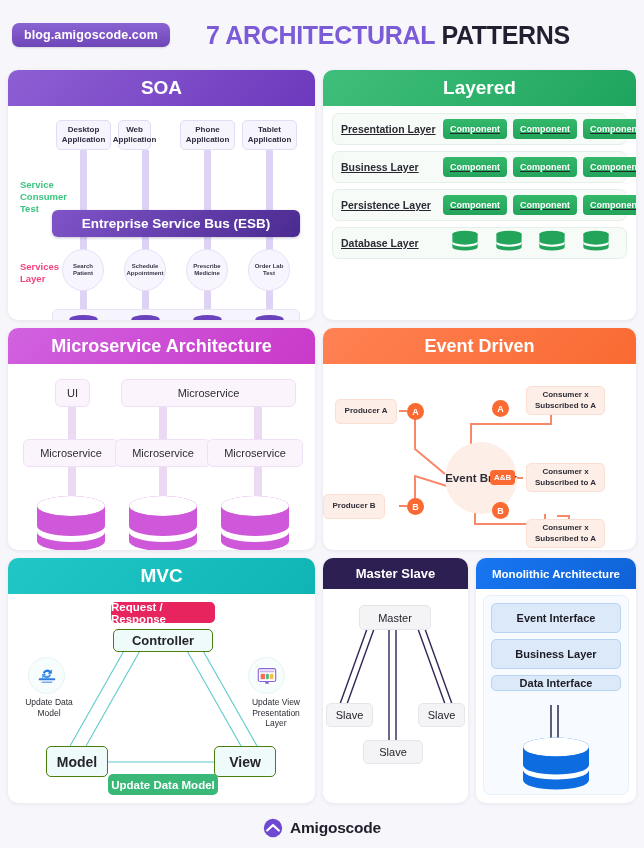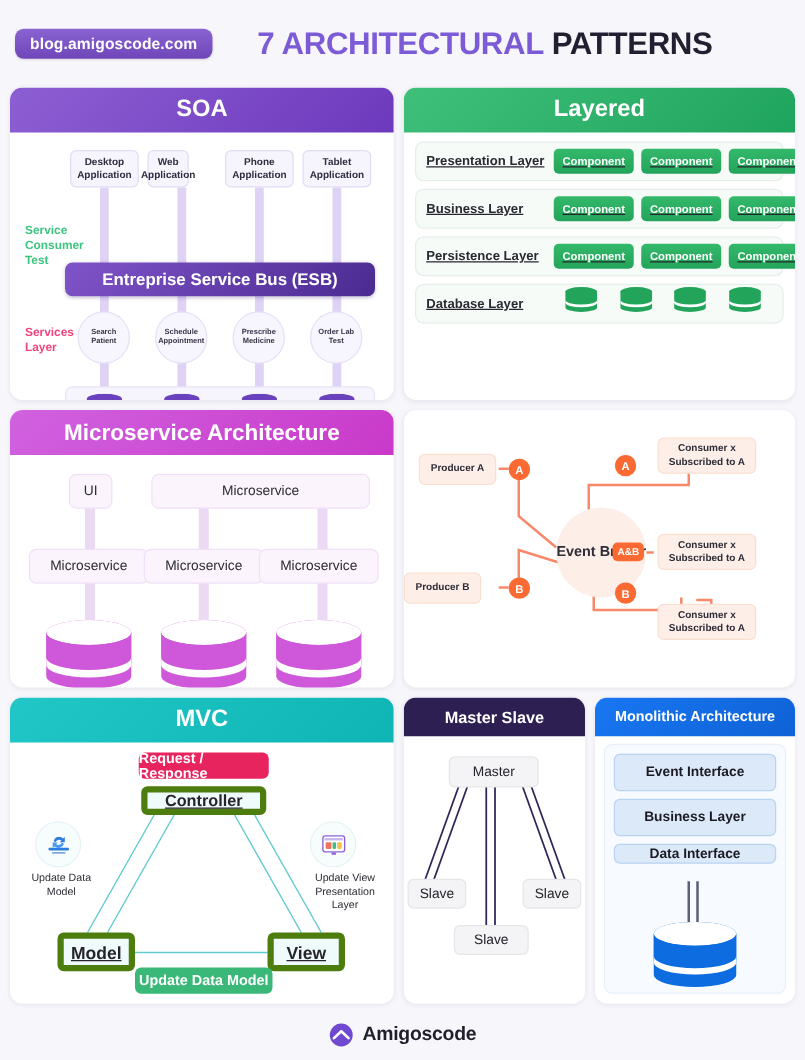--- a/index.html
+++ b/index.html
@@ -134,22 +134,22 @@
 
   
   .mvc-inner { position: absolute; inset: 0; }
   .mvc-pill {
     position: absolute; border-radius: 5px; color: #fff; font-size: 11.5px; font-weight: 600;
     display: flex; align-items: center; justify-content: center;
   }
   .mvc-req { left: 103px; top: 8px; width: 104px; height: 21px; background: #e8245f; }
   .mvc-upd { left: 100px; top: 180px; width: 110px; height: 21px; background: #39b878; }
   .mvc-box {
-    position: absolute; background: #effafa; border: 5px solid #4d7c0f; border-radius: 5px;
-    display: flex; align-items: center; justify-content: center; color: #25242c; text-decoration: underline;
+    position: absolute; background: #effafa; border: 1px solid #4d7c0f; border-radius: 5px;
+    display: flex; align-items: center; justify-content: center; color: #25242c;
   }
   .mvc-ico {
     position: absolute; width: 37px; height: 37px; border-radius: 50%;
     background: #f7fdfd; border: 1px solid #e6f3f4;
     display: flex; align-items: center; justify-content: center;
   }
   .mvc-cap {
     position: absolute; font-size: 8.5px; line-height: 10.5px; font-weight: 500;
     color: #2d2c35; text-align: center;
   }
@@ -360,20 +360,21 @@
                 <ellipse cx="36" cy="11" rx="34" ry="10" fill="#fff"></ellipse>
                 <path d="M2 11a34 10 0 0 0 68 0v24a34 10 0 0 1-68 0z" fill="#cf57d9"></path>
                 <path d="M2 31a34 10 0 0 0 68 0v6a34 10 0 0 1-68 0z" fill="#fff"></path>
               </svg>
           </div>
         </div>
       </div>
     </div>
 
     <div class="panel p-event">
+      <div class="panel-head">Event Driven</div>
       <div class="panel-body">
         <div class="ev-inner">
 
           <svg width="313" height="186" style="position:absolute;left:0;top:0">
             <g fill="none" stroke="#f8886a" stroke-width="2">
               <path d="M76 47 L84 47"></path>
               <path d="M92 52 L92 85 L122 110"></path>
               <path d="M76 142 L84 142"></path>
               <path d="M92 137 L92 112 L124 122"></path>
               <path d="M148 80 L148 60 L228 60 L228 48"></path>

